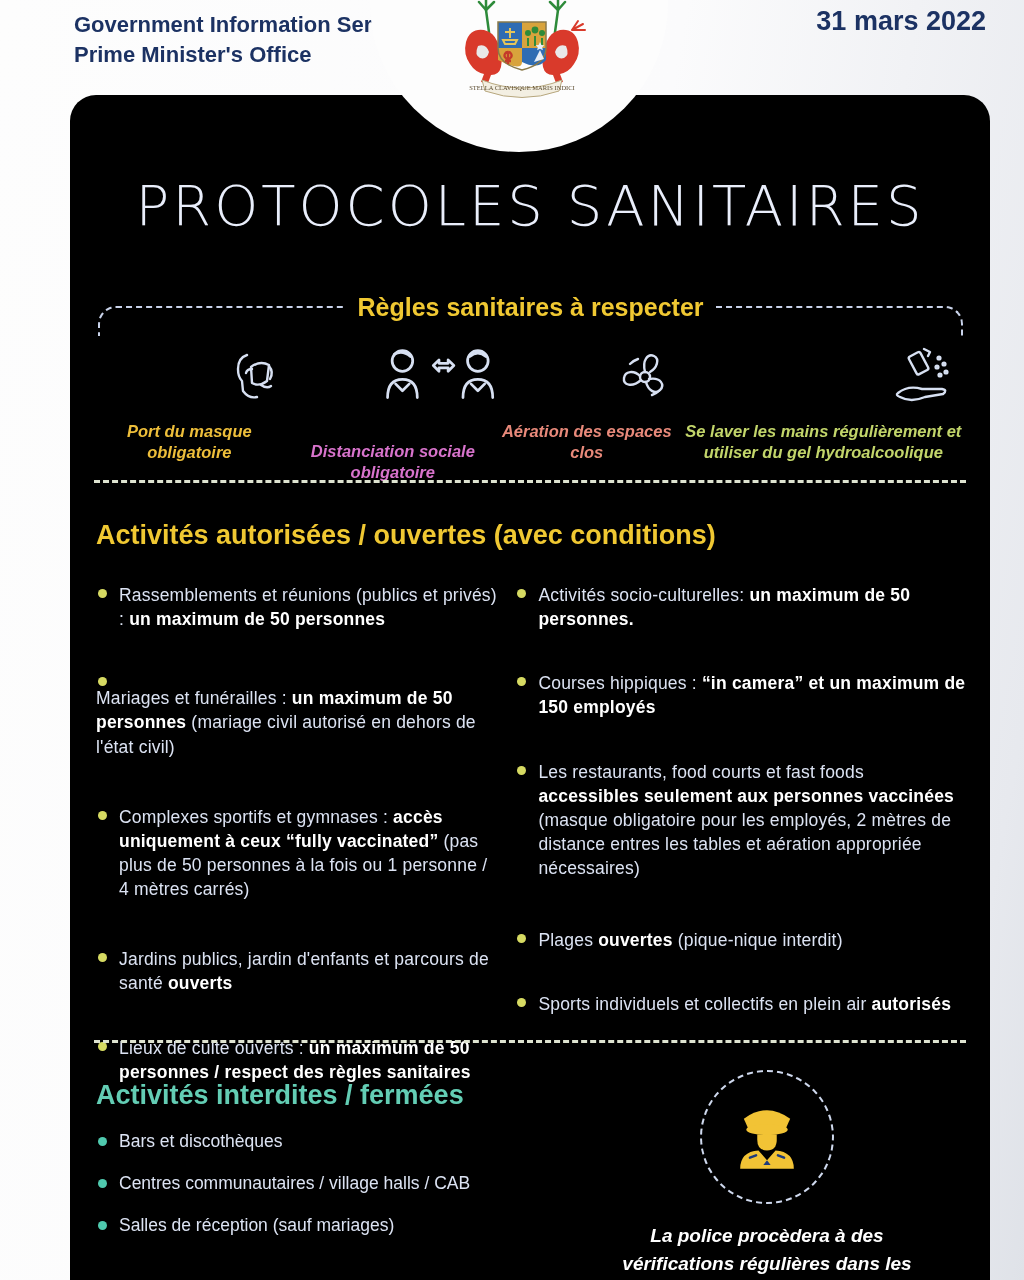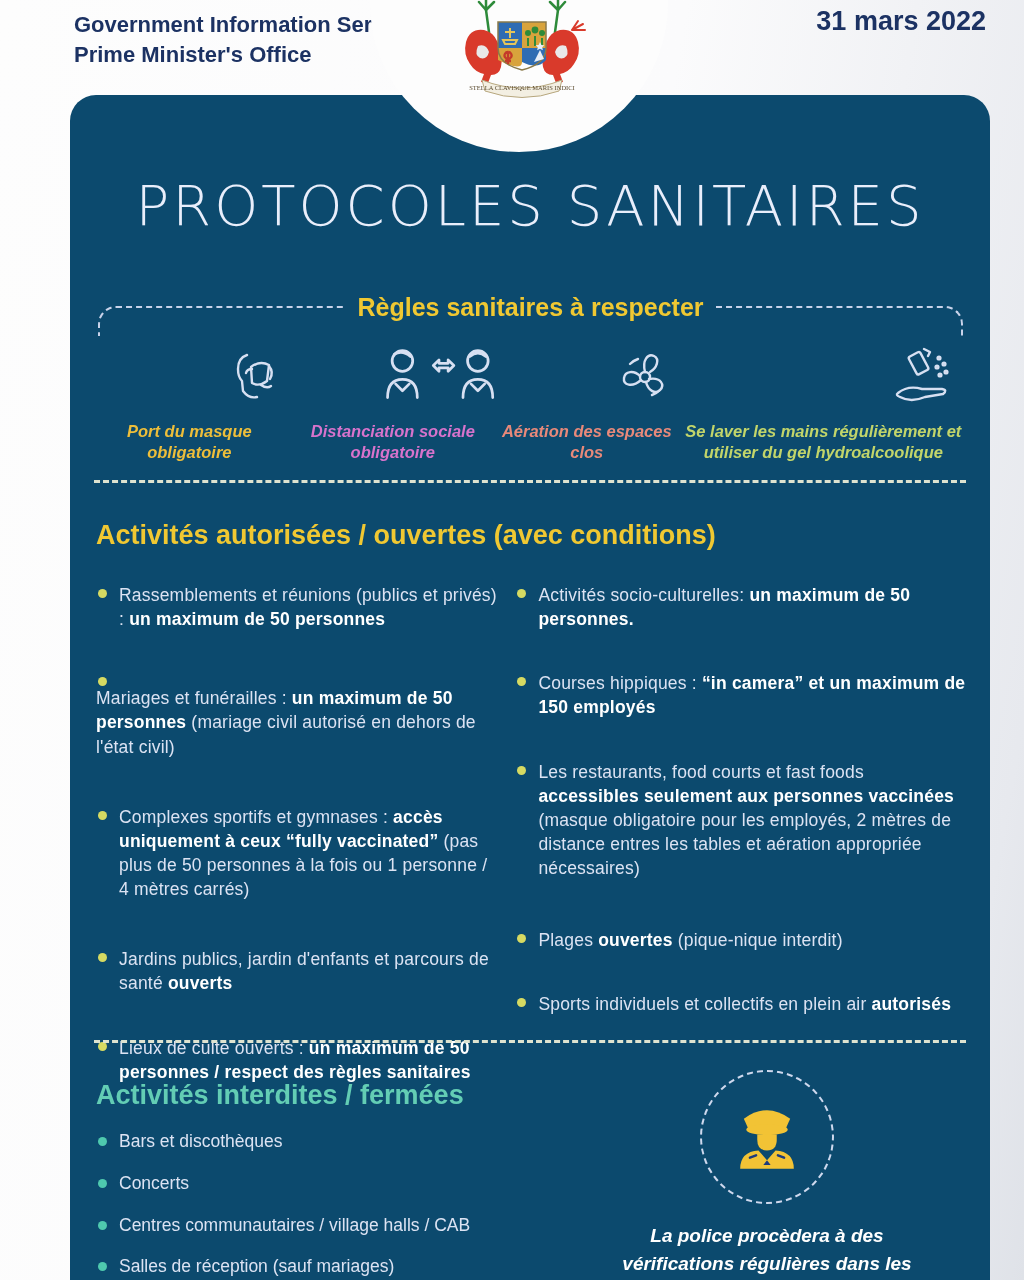--- a/index.html
+++ b/index.html
@@ -17,21 +17,21 @@
     color: #1c3263; font-size: 22px; font-weight: 700; line-height: 1.35;
   }
   .header-date {
     position: absolute; right: 38px; top: 6px;
     color: #1c3263; font-size: 27px; font-weight: 700;
   }
 
   
   .card {
     position: absolute; left: 70px; top: 95px; width: 920px; height: 1185px;
-    background: #0c4a6e;
+    background: #000000;
     border-radius: 26px 26px 0 0;
   }
   .emblem-circle {
     position: absolute; left: 370px; top: -146px;
     width: 298px; height: 298px; border-radius: 50%;
     background: #fdfdfd;
   }
   .emblem-svg { position: absolute; left: 448px; top: 0px; width: 148px; height: 104px; }
 
   
@@ -51,21 +51,21 @@
   .bracket-left  { border-left: 2px dashed #c9d3ea; border-top-left-radius: 18px; margin-right: 12px; }
   .bracket-right { border-right: 2px dashed #c9d3ea; border-top-right-radius: 18px; margin-left: 12px; }
   .rules-title { color: #f0c832; font-size: 25px; font-weight: 700; white-space: nowrap; }
 
   
   .rules-row {
     position: absolute; left: 20px; right: 20px; top: 250px;
     display: flex; align-items: flex-start;
   }
   .rule { display: flex; flex-direction: column; align-items: flex-end; text-align: center; }
-  .rule-1 { flex: 1.05; } .rule-2 { flex: 1.1; } .rule-3 { flex: 0.95; } .rule-4 { flex: 1.55; }
+  .rule-1 { flex: 1.05; } .rule-2 { flex: 1.1; gap: 20px; } .rule-3 { flex: 0.95; } .rule-4 { flex: 1.55; }
   .rule svg { height: 64px; margin-bottom: 12px; }
   .rule-label { font-size: 16.5px; font-weight: 700; font-style: italic; line-height: 1.3; }
   .rule-1 .rule-label { color: #edbe3a; }
   .rule-2 .rule-label { color: #d873cc; }
   .rule-3 .rule-label { color: #e8897a; }
   .rule-4 .rule-label { color: #c2d56a; }
 
   
   .divider { position: absolute; left: 24px; right: 24px; border-top: 3px dashed #dee3d0; }
   .divider-1 { top: 385px; }
@@ -240,24 +240,20 @@
     </ul>
   </div>
 
   <div class="divider divider-2"></div>
 
   <div class="forbidden-heading">Activités interdites / fermées</div>
   <ul class="forbidden-list">
     <li>
         <span class="dot"></span>
         <p>Bars et discothèques</p>
-      </li>
-    <li>
-        <span class="dot"></span>
-        <p>Concerts</p>
       </li>
     <li>
         <span class="dot"></span>
         <p>Centres communautaires / village halls / CAB</p>
       </li>
     <li>
         <span class="dot"></span>
         <p>Salles de réception (sauf mariages)</p>
       </li>
   </ul>

